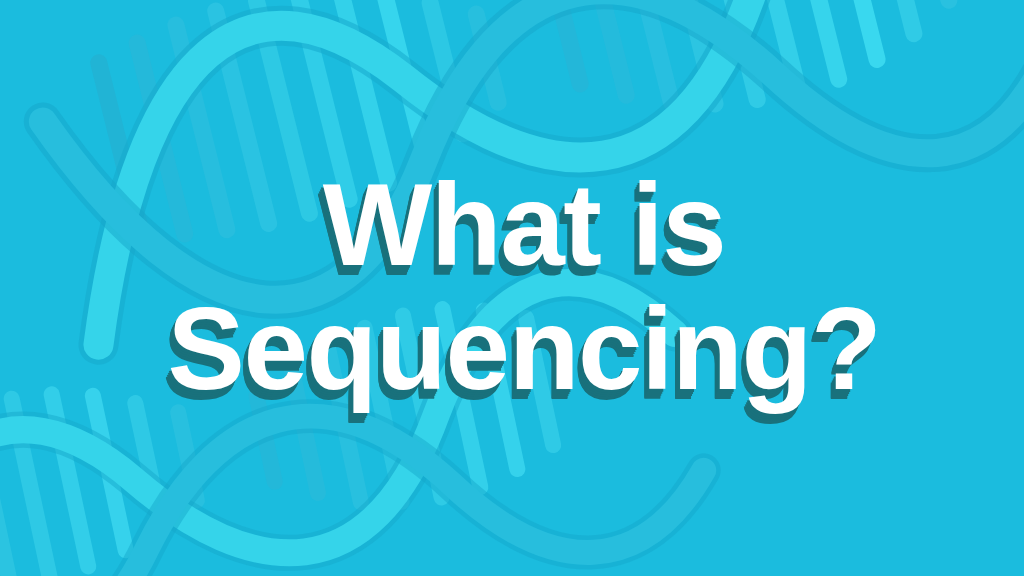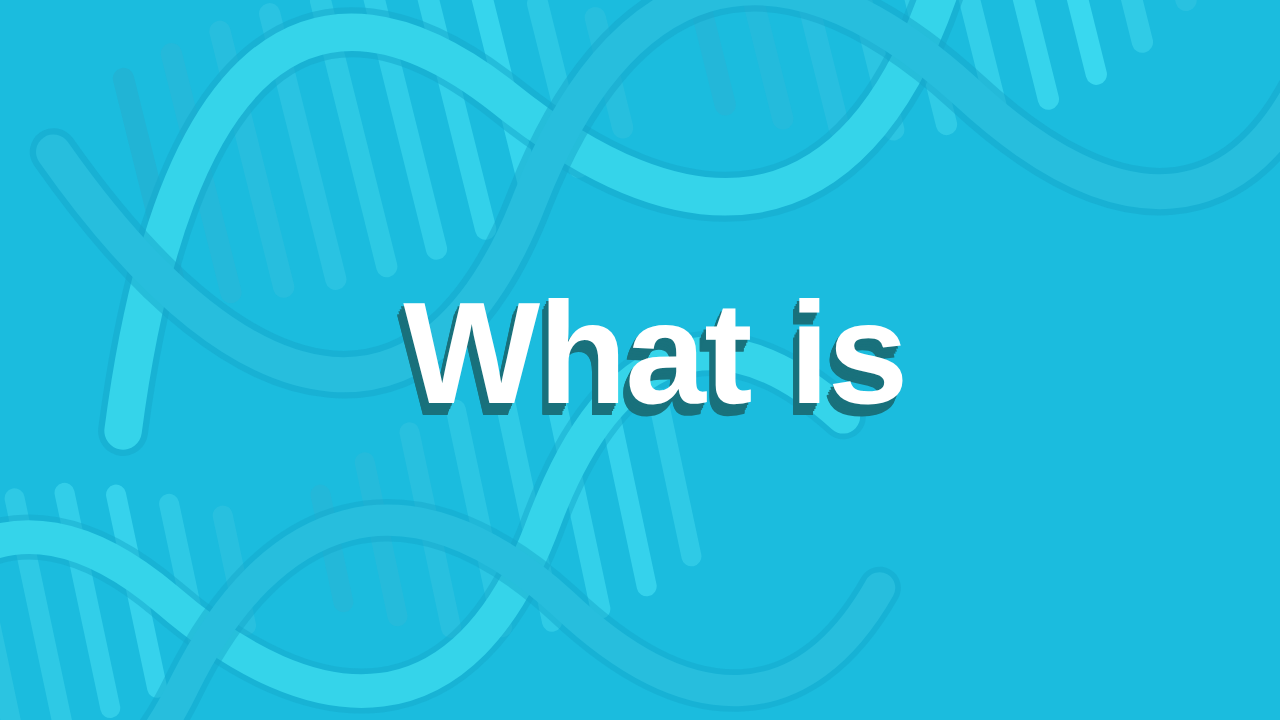--- a/index.html
+++ b/index.html
@@ -135,15 +135,16 @@
 
         <path d="M 140,110 C 225,330 350,360 450,230 C 545,110 660,90 760,230 C 840,346 930,360 1010,270" fill="none" stroke="#15A6C9" stroke-width="34" stroke-linecap="round" opacity="0.45"></path>
         <path d="M 140,110 C 225,330 350,360 450,230 C 545,110 660,90 760,230 C 840,346 930,360 1010,270" fill="none" stroke="#27BEDD" stroke-width="25" stroke-linecap="round"></path>
       </g>
 
     </g>
   </svg>
 
   <div id="title-block">
     <div class="title-line" id="line-1">What is</div>
+    <div class="title-line" id="line-3">Sequencing?</div>
   </div>
 
 </div>
 
 </body></html>

